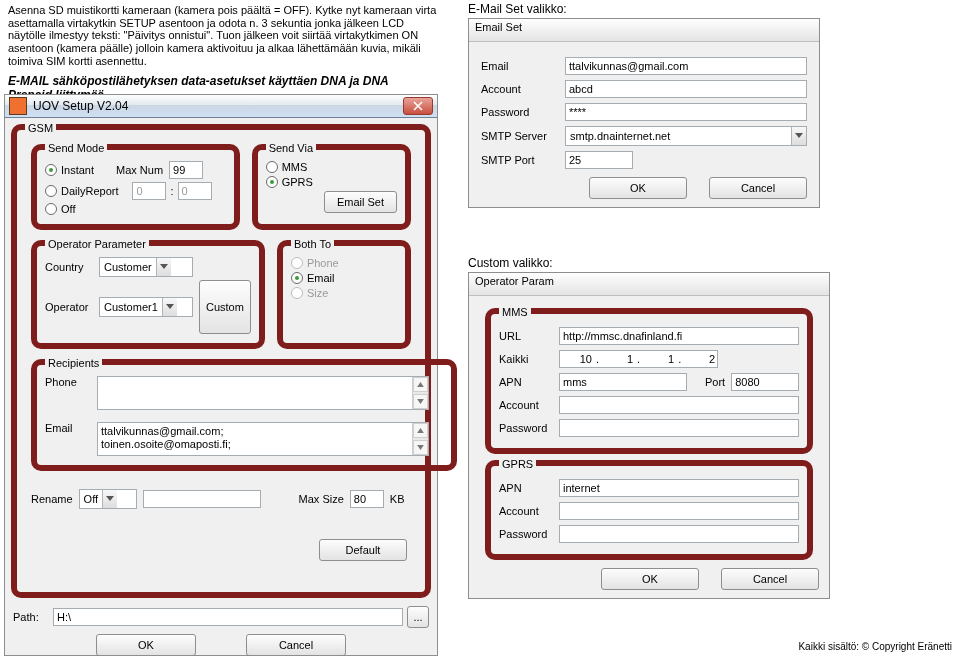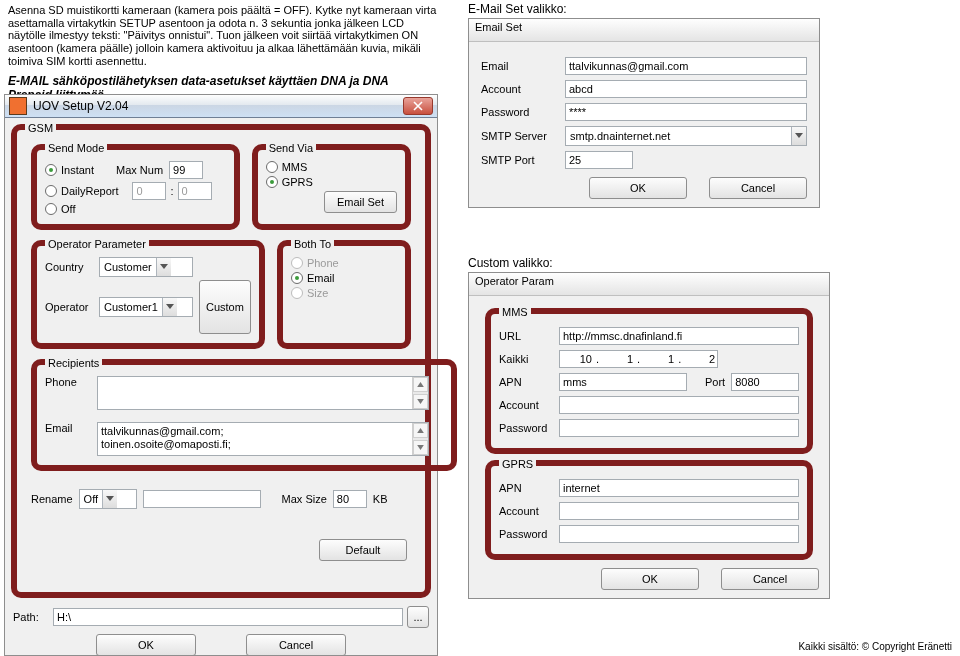--- a/index.html
+++ b/index.html
@@ -218,21 +218,21 @@
       <span class="lbl">Rename</span>
       <span class="combo" style="width:56px">
         <span class="cval">Off</span>
         <span class="cbtn">
             <svg viewBox="0 0 8 6">
               <path d="M0 0 L4 5 L8 0" fill="#555"></path>
             </svg>
           </span>
       </span>
       <input type="text" style="width: 110px; margin-left: 6px;">
-      <span class="lbl" style="margin-left:21px">Max Size</span>
+      <span class="lbl" style="margin-left:38px">Max Size</span>
       <input type="text" class="inp-sm" value="80" style="">
       <span style="margin-left:6px">KB</span>
     </div>
 
     <div class="row" style="justify-content:flex-end;margin:30px 10px 0 0">
       <span class="btn" style="width:62px">Default</span>
     </div>
   </div>
 
   <div class="row" style="margin:8px 8px 4px 8px">

